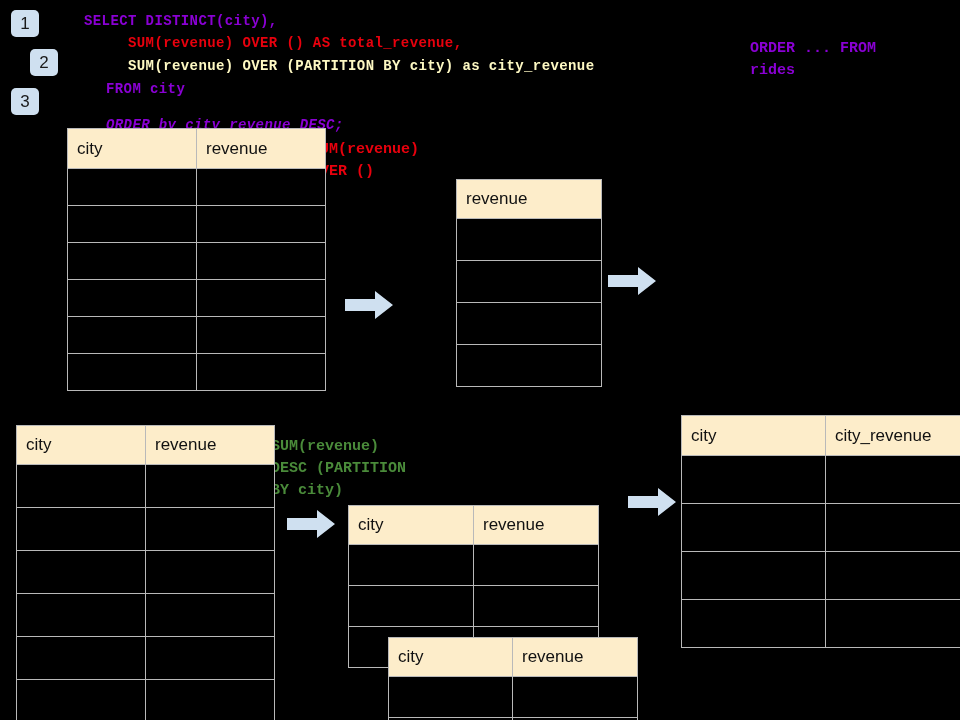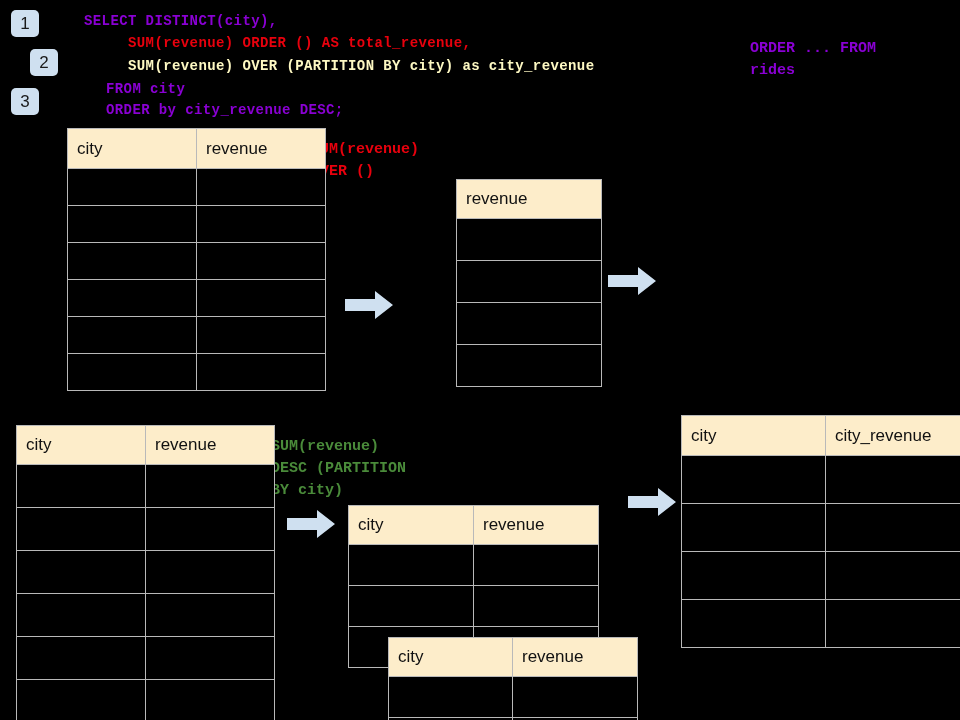--- a/index.html
+++ b/index.html
@@ -89,24 +89,24 @@
 <body>
 
 <div id="canvas">
   <div id="badges-layer">
       <div class="badge" style="left: 11px; top: 10px;">1</div>
       <div class="badge" style="left: 30px; top: 49px;">2</div>
       <div class="badge" style="left: 11px; top: 88px;">3</div>
     </div>
   <div id="sql-layer">
       <div class="sql sql-purple" style="left: 84px; top: 13px;">SELECT DISTINCT(city),</div>
-      <div class="sql sql-red" style="left: 128px; top: 35px;">SUM(revenue) ORDER () AS total_revenue,</div>
+      <div class="sql sql-red" style="left: 128px; top: 35px;">SUM(revenue) OVER () AS total_revenue,</div>
       <div class="sql sql-green" style="left: 128px; top: 58px;">SUM(revenue) OVER (PARTITION BY city) as city_revenue</div>
       <div class="sql sql-purple" style="left: 106px; top: 81px;">FROM city</div>
-      <div class="sql sql-purple" style="left: 106px; top: 102px;">ORDER by city_revenue DESC;</div>
+      <div class="sql sql-purple" style="left: 106px; top: 117px; font-style: italic;">ORDER by city_revenue DESC;</div>
     </div>
   <div id="notes-layer">
       <div class="note note-purple" style="left: 750px; top: 38px;">ORDER ... FROM
 rides</div>
       <div class="note note-red" style="left: 311px; top: 139px;">SUM(revenue)
 OVER ()</div>
       <div class="note note-green" style="left: 271px; top: 436px;">SUM(revenue)
 DESC (PARTITION
 BY city)</div>
     </div>

